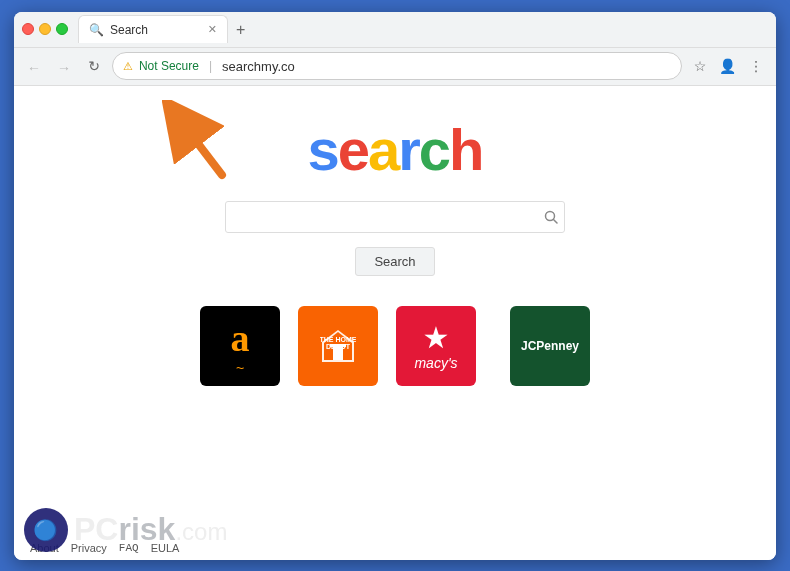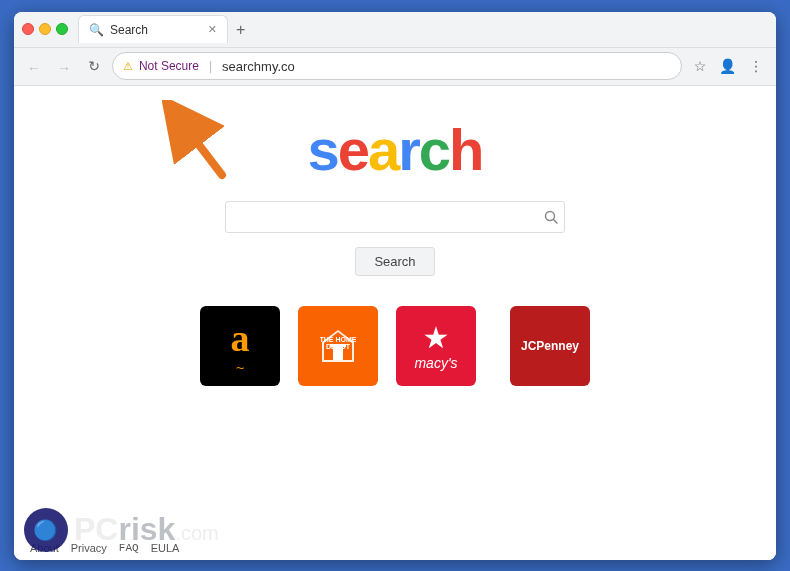--- a/index.html
+++ b/index.html
@@ -285,21 +285,21 @@
     }
 
     .macys-text {
       color: #fff;
       font-size: 14px;
       font-style: italic;
     }
 
     
     .logo-jcpenney {
-      background: #b91c1c;
+      background: #14532d;
       margin-left: 16px;
     }
 
     .jcpenney-text {
       color: #fff;
       font-size: 12px;
       font-weight: bold;
       text-align: center;
     }
 
@@ -366,21 +366,21 @@
 
     .pcrisk-risk {
       color: #0f172a;
       font-size: 32px;
       font-weight: bold;
       opacity: 0.3;
     }
 
     .pcrisk-com {
       color: #c0c0c0;
-      font-size: 20px;
+      font-size: 24px;
       opacity: 0.3;
     }
 
     
     .orange-arrow {
       position: absolute;
       top: 14px;
       left: 148px;
     }
   </style>
@@ -404,21 +404,21 @@
       <button class="new-tab-btn">+</button>
     </div>
   </div>
 
   <div class="address-bar">
     <button class="nav-btn disabled">←</button>
     <button class="nav-btn disabled">→</button>
     <button class="nav-btn">↻</button>
     <div class="address-input-wrap">
       <span class="security-icon">⚠</span>
-      <span style="font-size:12px;color:#701a75;margin-right:4px;">Not Secure</span>
+      <span style="font-size:12px;color:#15803d;margin-right:4px;">Not Secure</span>
       <span style="color:#bbb;margin-right:4px;font-size:12px;">|</span>
       <span class="address-text">searchmy.co</span>
     </div>
     <div class="address-actions">
       <button class="addr-action-btn">☆</button>
       <button class="addr-action-btn">👤</button>
       <button class="addr-action-btn">⋮</button>
     </div>
   </div>
 

